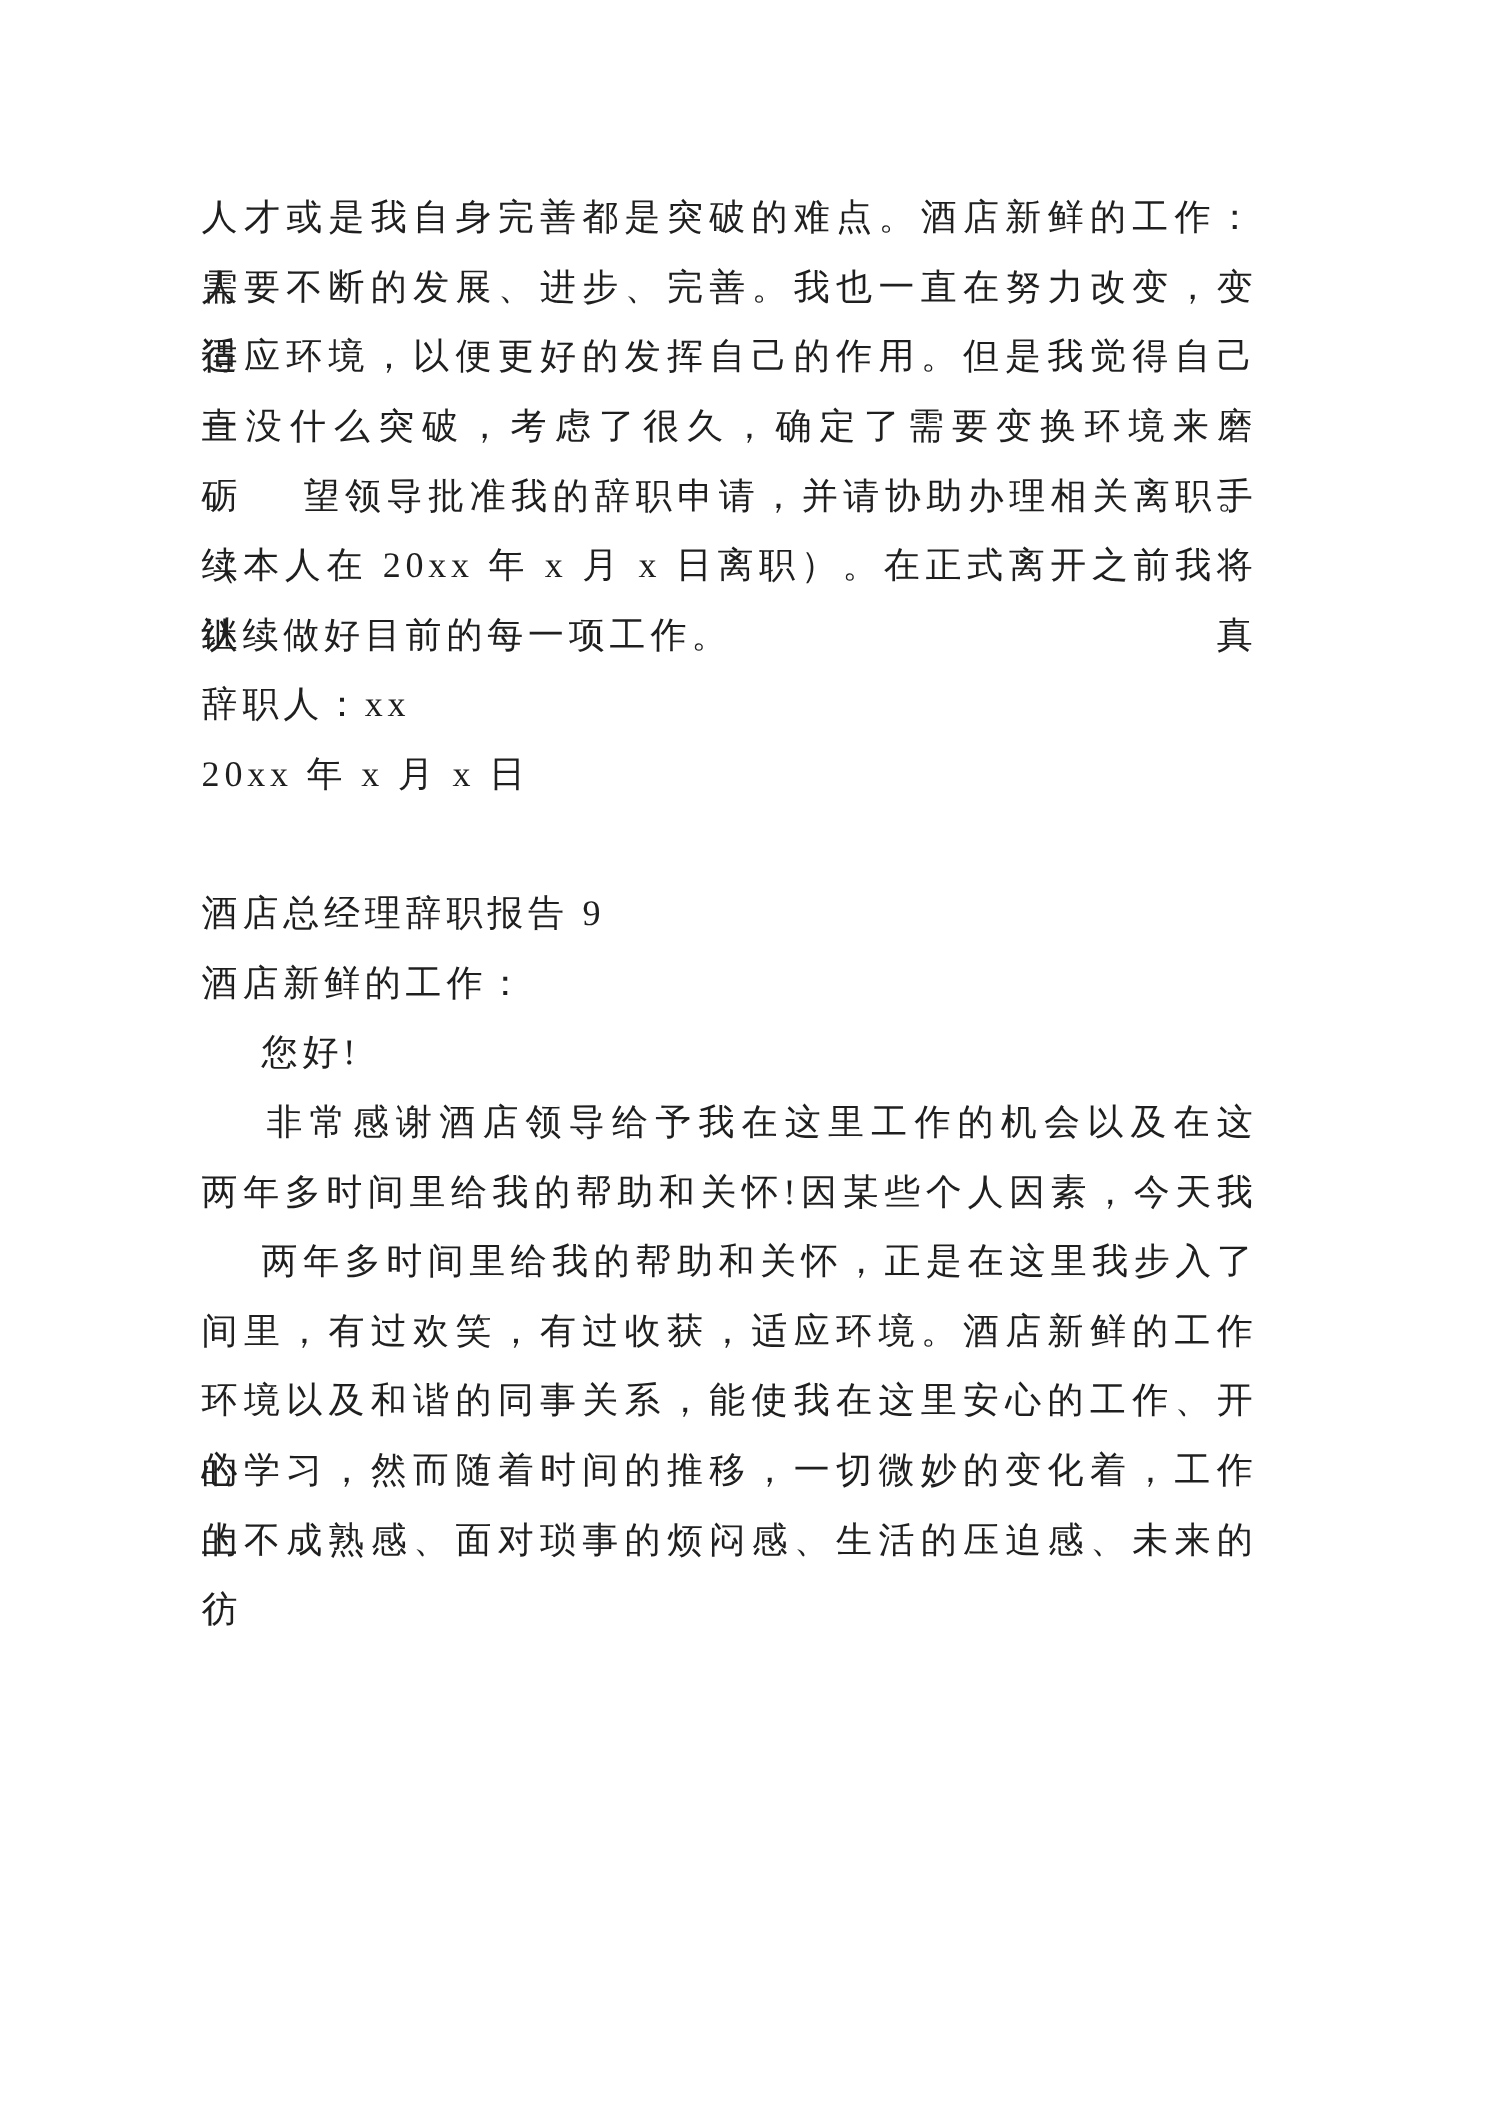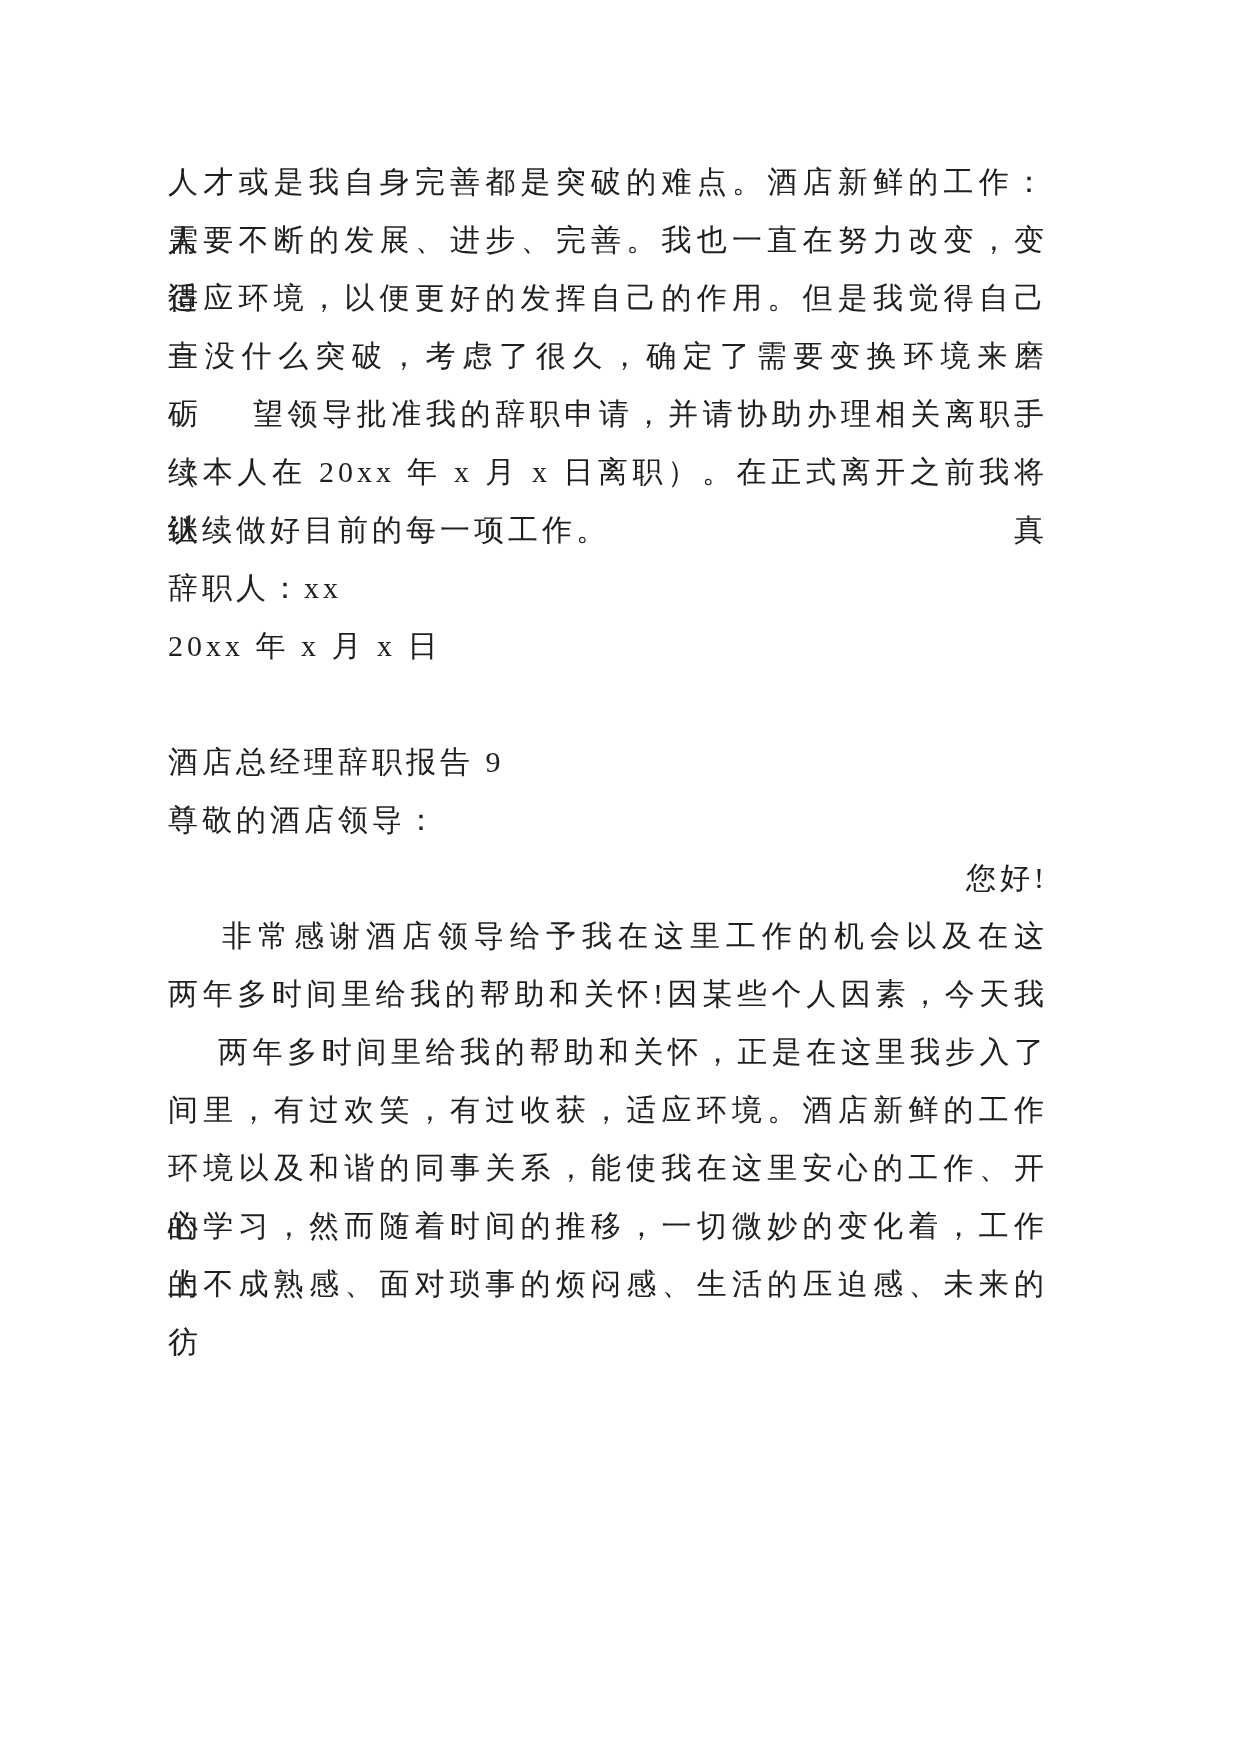--- a/index.html
+++ b/index.html
@@ -52,22 +52,22 @@
       <div class="line justify">需要不断的发展、进步、完善。我也一直在努力改变，变得</div>
       <div class="line justify">适应环境，以便更好的发挥自己的作用。但是我觉得自己一</div>
       <div class="line justify">直没什么突破，考虑了很久，确定了需要变换环境来磨砺。</div>
       <div class="line justify" style="text-indent: 85px;">望领导批准我的辞职申请，并请协助办理相关离职手续</div>
       <div class="line justify">（本人在 20xx 年 x 月 x 日离职）。在正式离开之前我将认真</div>
       <div class="line left">继续做好目前的每一项工作。</div>
       <div class="line left">辞职人：xx</div>
       <div class="line left">20xx 年 x 月 x 日</div>
       <div class="line blank"></div>
       <div class="line left">酒店总经理辞职报告 9</div>
-      <div class="line left">尊敬的酒店领导：</div>
-      <div class="line left" style="text-indent: 50px; text-align: right;">您好!</div>
+      <div class="line left">酒店新鲜的工作：</div>
+      <div class="line left" style="text-indent: 50px;">您好!</div>
       <div class="line justify" style="text-indent: 54px;">非常感谢酒店领导给予我在这里工作的机会以及在这</div>
       <div class="line justify">两年多时间里给我的帮助和关怀!因某些个人因素，今天我</div>
       <div class="line justify" style="text-indent: 50px;">两年多时间里给我的帮助和关怀，正是在这里我步入了</div>
       <div class="line justify">间里，有过欢笑，有过收获，适应环境。酒店新鲜的工作</div>
       <div class="line justify">环境以及和谐的同事关系，能使我在这里安心的工作、开心</div>
       <div class="line justify">的学习，然而随着时间的推移，一切微妙的变化着，工作上</div>
       <div class="line justify">的不成熟感、面对琐事的烦闷感、生活的压迫感、未来的彷</div>
     </div>
 </div>
 

